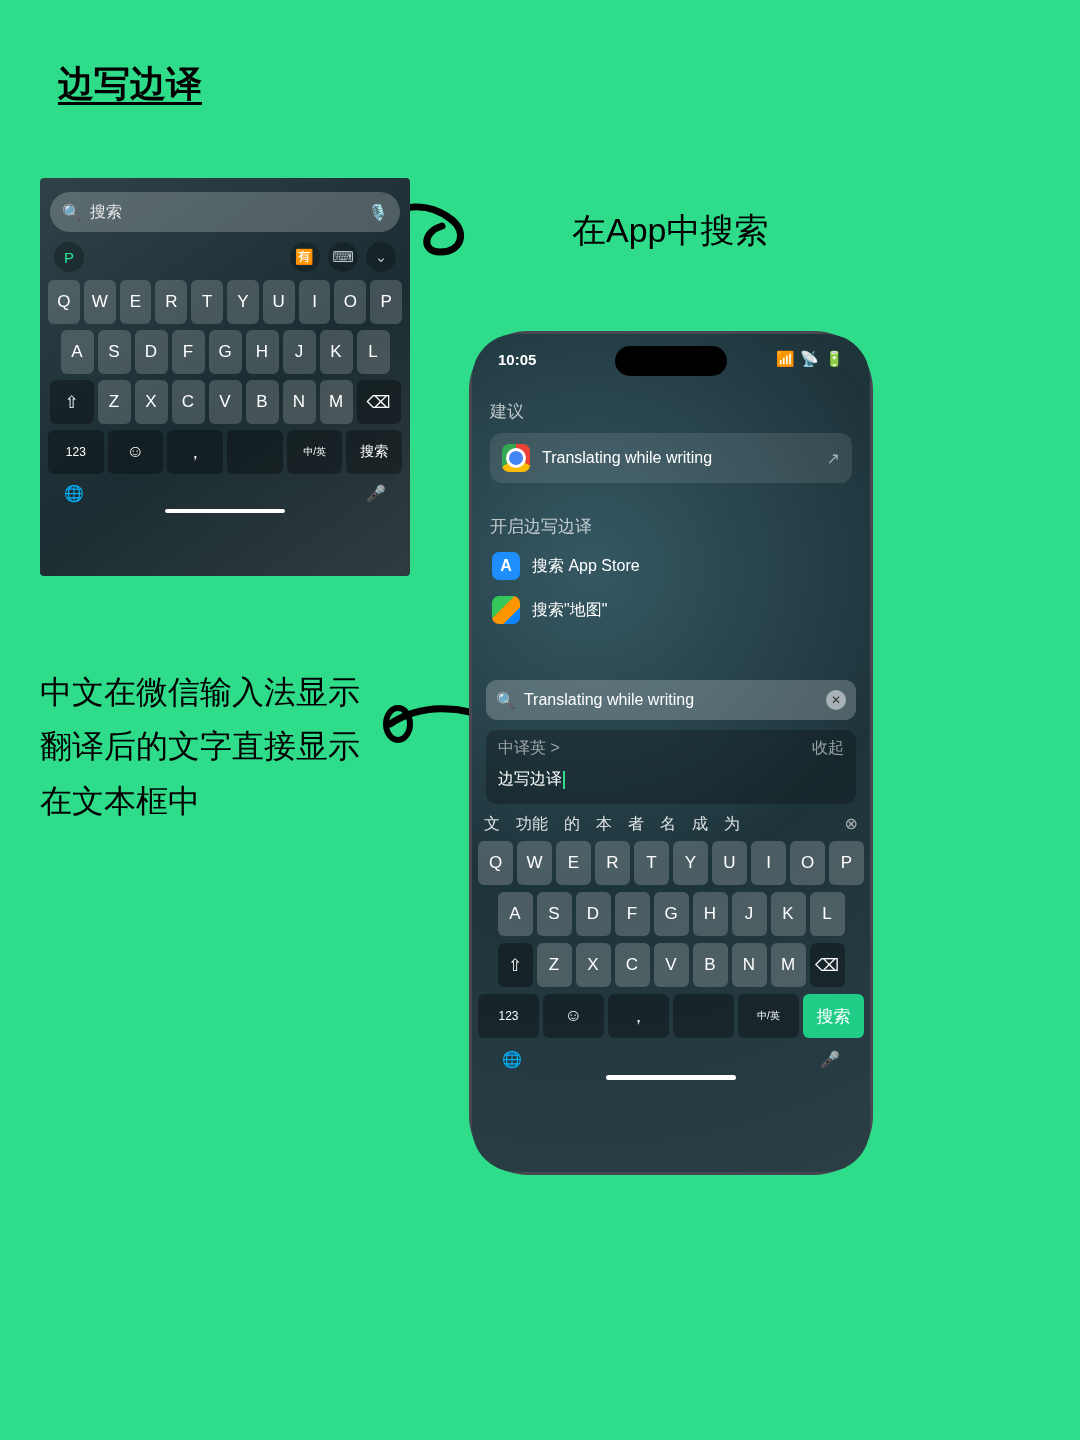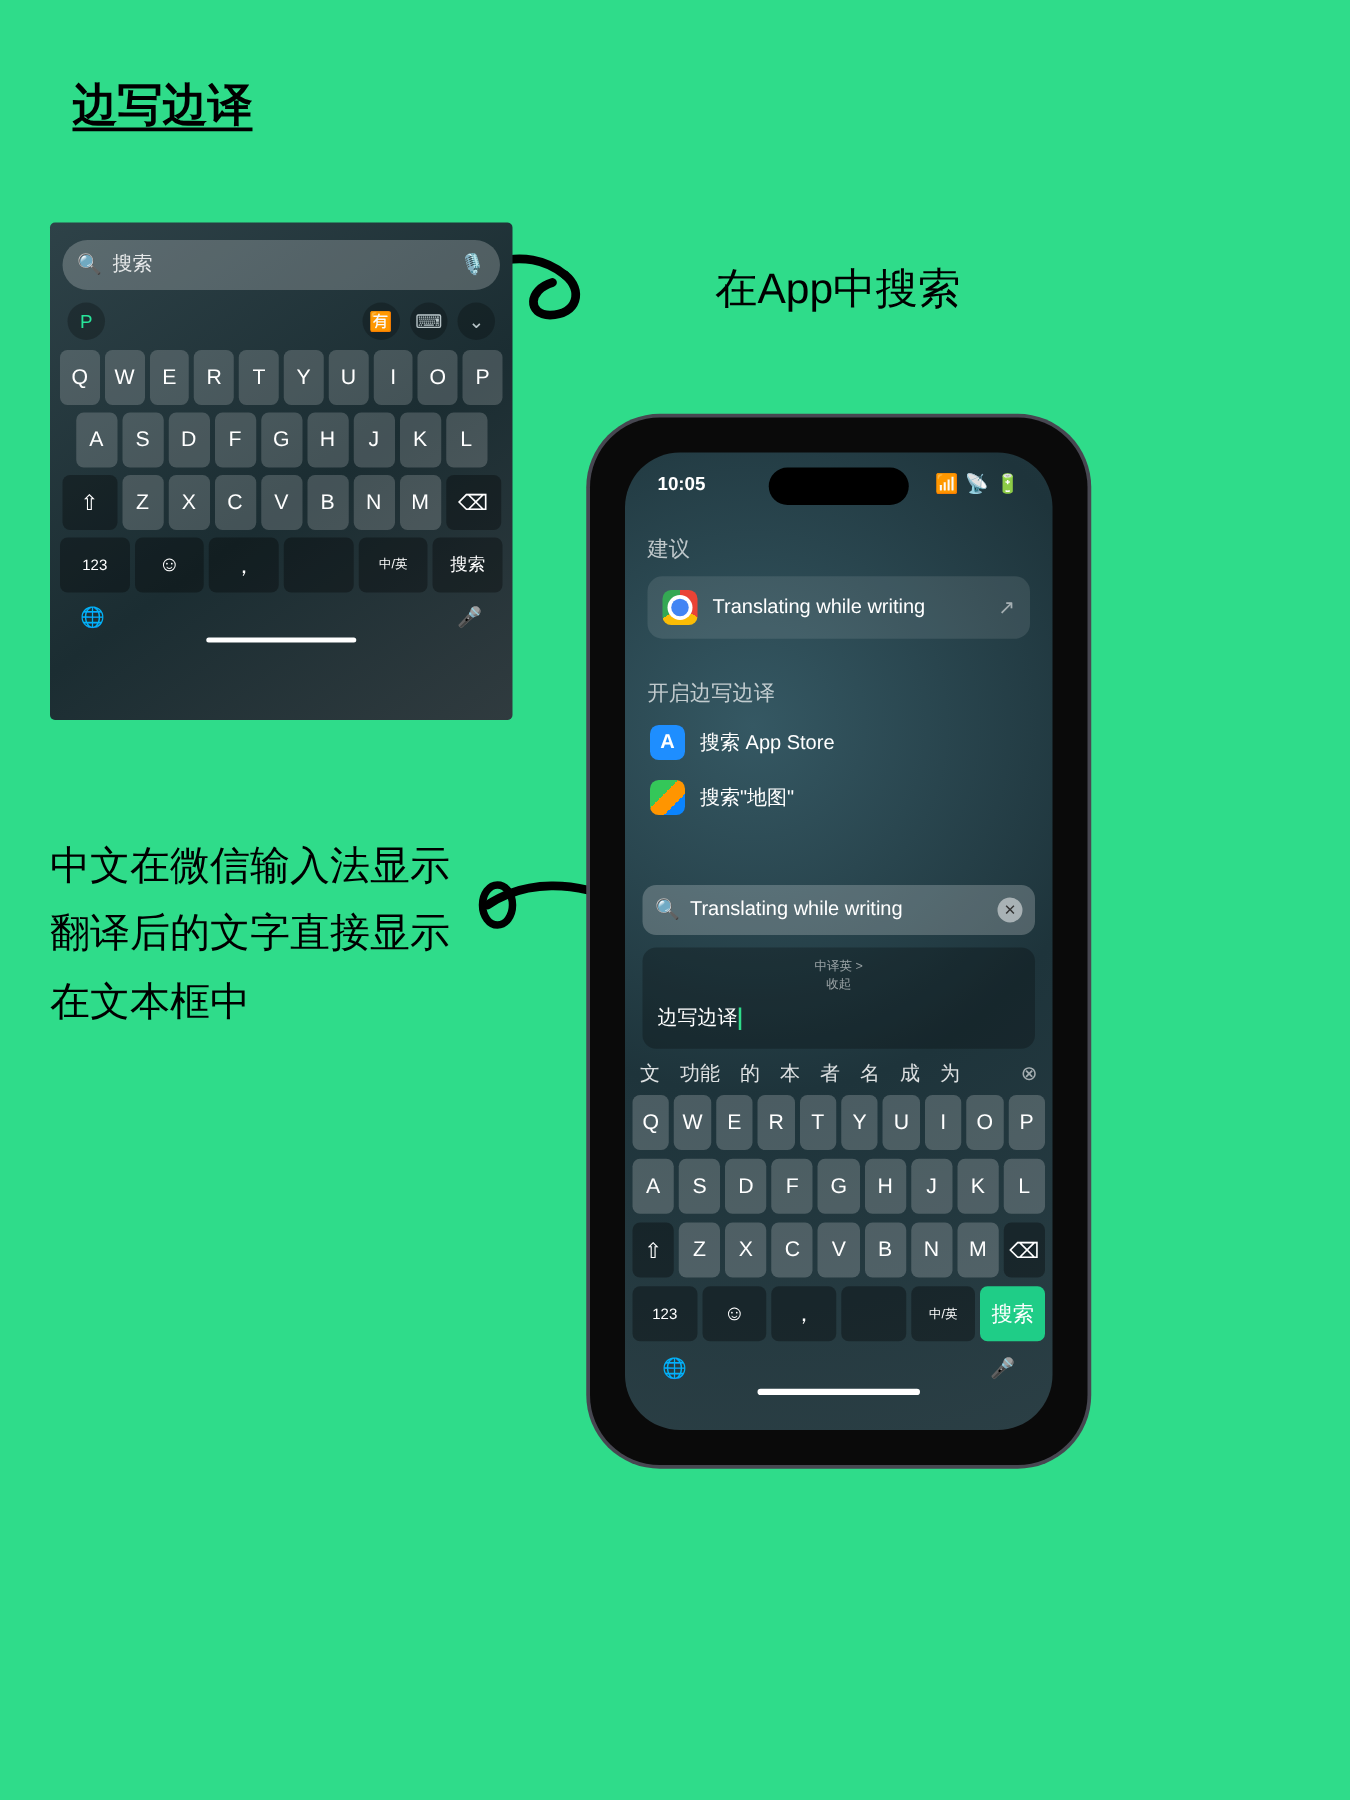--- a/index.html
+++ b/index.html
@@ -56,21 +56,21 @@
   .kb-lang{width:36px;font-size:10px;line-height:1;}
   .kb-search{width:56px;font-size:14px;}
   .p1-footer{display:flex;justify-content:space-between;padding:4px 16px 0;}
   .home-ind{width:120px;height:4px;background:#fff;border-radius:3px;margin:6px auto 0;}
 
   
   .phone {
     position:absolute; left:472px; top:334px;
     width:398px; height:838px;
     background:#0a0a0a; border-radius:56px;
-    padding:28px; box-shadow:0 0 0 3px #474751;
+    padding:0; box-shadow:0 0 0 3px #474751;
   }
   .screen {
     width:100%; height:100%;
     background:radial-gradient(circle at 30% 28%,#355863,#1e343b 48%,#2b3f45);
     border-radius:44px; overflow:hidden; position:relative; color:#fff;
   }
   .notch{position:absolute;top:12px;left:50%;transform:translateX(-50%);width:112px;height:30px;background:#000;border-radius:18px;}
   .status{display:flex;justify-content:space-between;align-items:center;padding:16px 26px 0;font-size:15px;font-weight:600;}
   .status-ic{display:flex;gap:6px;align-items:center;}
   .sect{padding:0 18px;}
@@ -85,21 +85,21 @@
   .sug-txt{flex:1;font-size:16px;}
   .ext-ic{color:rgba(255,255,255,.55);font-size:16px;}
   .app-list{display:flex;flex-direction:column;gap:16px;margin-top:14px;padding:0 2px;}
   .app-list .row{display:flex;align-items:center;gap:12px;font-size:16px;}
 
   .srch2{display:flex;align-items:center;gap:8px;background:rgba(255,255,255,.22);border-radius:11px;height:40px;margin:56px 14px 0;padding:0 10px;}
   .srch2 input{flex:1;background:transparent;border:none;outline:none;color:#fff;font-size:16px;}
   .clear{width:20px;height:20px;border-radius:50%;background:rgba(255,255,255,.5);display:flex;align-items:center;justify-content:center;color:#333;font-size:12px;}
 
   .trans-box{margin:10px 14px 0;background:rgba(0,0,0,.25);border-radius:11px;padding:8px 12px 14px;}
-  .trans-top{display:flex;justify-content:space-between;align-items:center;font-size:10px;color:rgba(255,255,255,.55);flex-direction:column;}
+  .trans-top{display:flex;justify-content:space-between;align-items:center;font-size:16px;color:rgba(255,255,255,.55);}
   .trans-txt{margin-top:10px;font-size:16px;display:flex;align-items:center;}
   .caret{display:inline-block;width:2px;height:18px;background:#2fdc8a;margin-left:1px;}
 
   .cand{display:flex;gap:16px;padding:10px 12px 6px;font-size:16px;color:rgba(255,255,255,.85);}
   .cand span.x{margin-left:auto;color:rgba(255,255,255,.6);}
 
   .kb2{padding:0 6px;}
   .kb2 .kbrow{gap:4px;margin-bottom:7px;}
   .kb2 .key{max-width:35px;height:44px;font-size:17px;background:rgba(255,255,255,.20);}
   .kb2 .key.dark{background:rgba(0,0,0,.33);}

